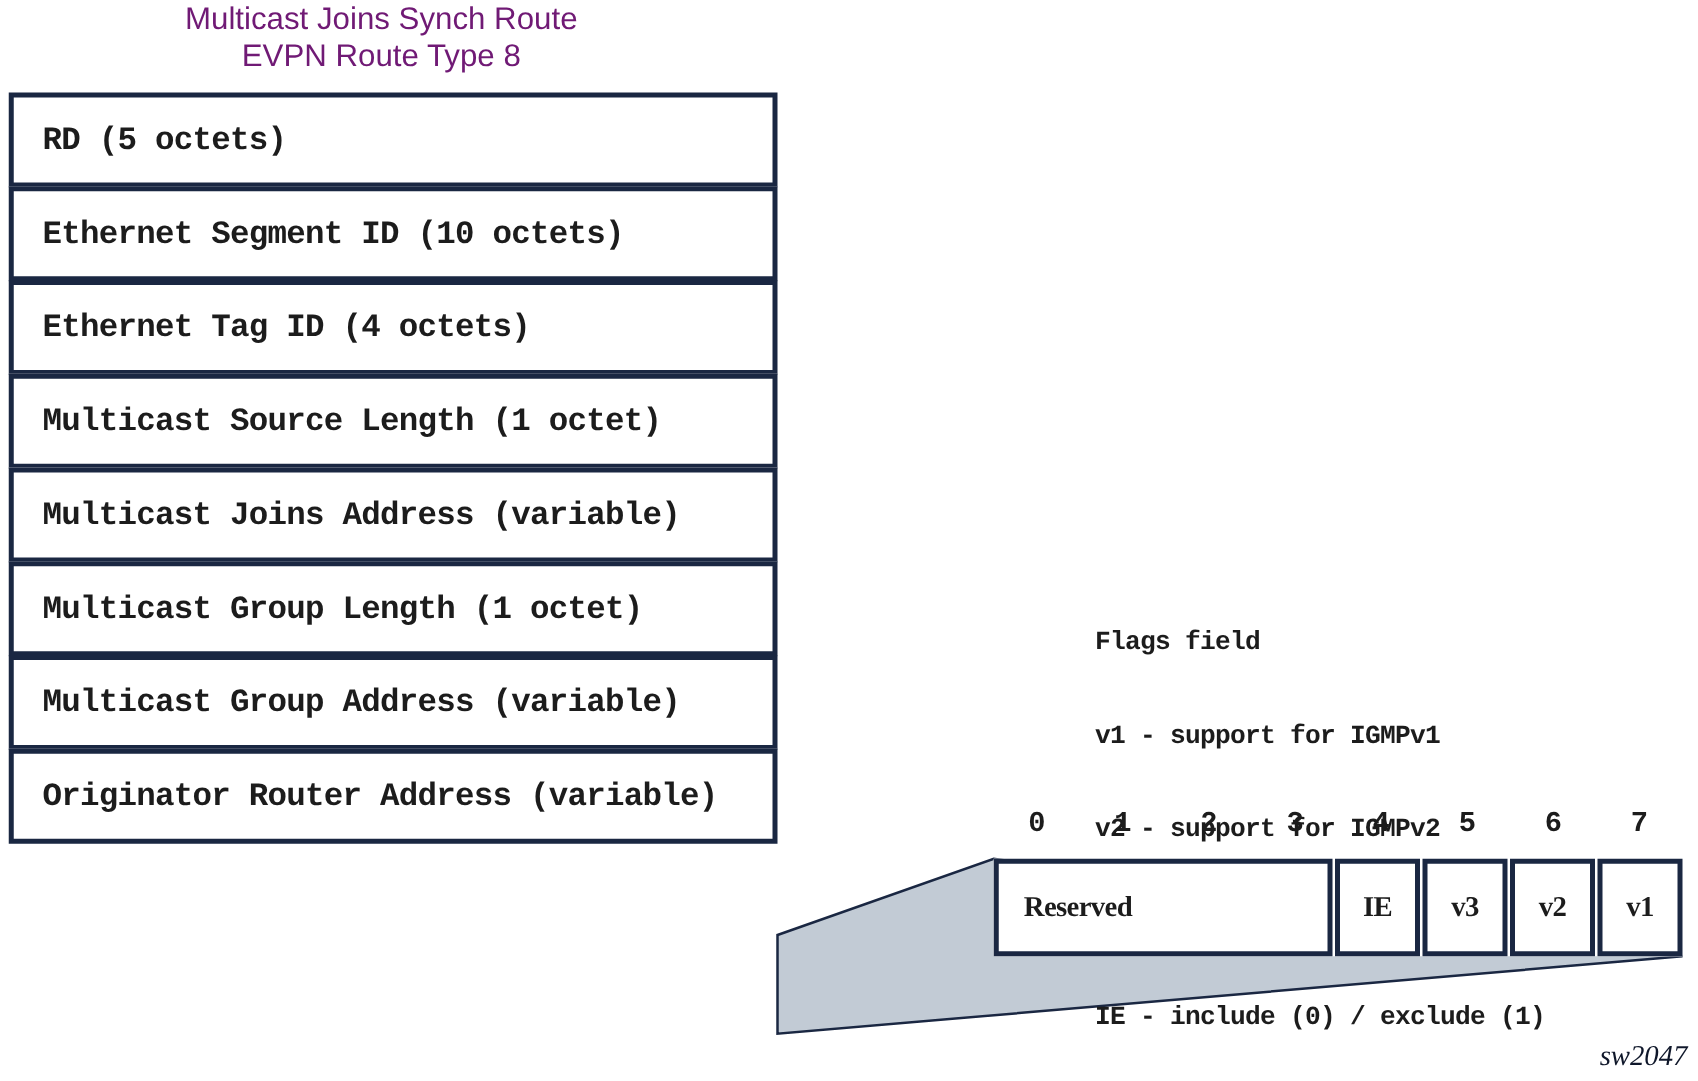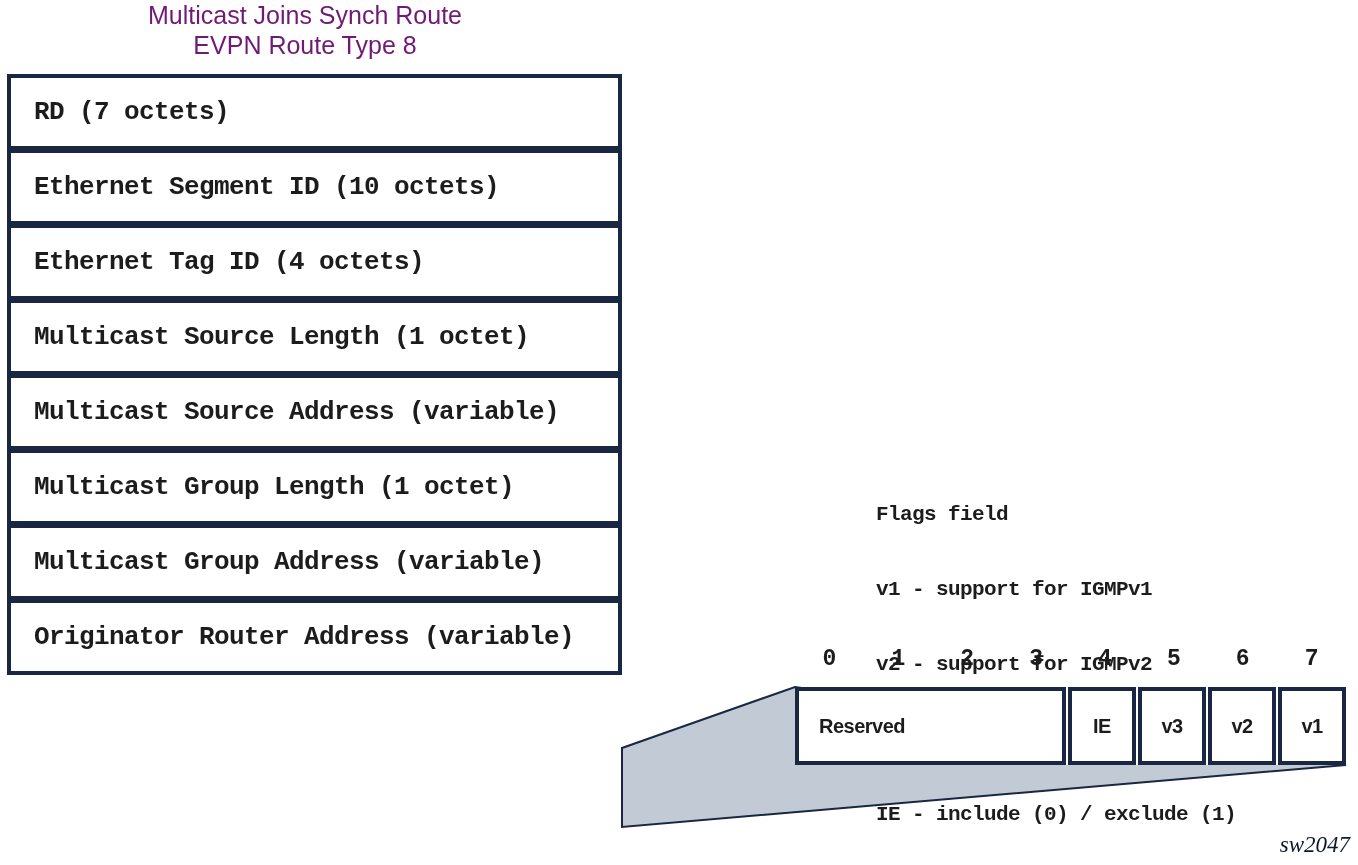--- a/index.html
+++ b/index.html
@@ -94,23 +94,23 @@
     display:flex;
     gap:2px;
     background:#ffffff;
   }
   .bit-cell{
     border:4px solid var(--navy);
     background:#ffffff;
     display:flex;
     align-items:center;
     justify-content:center;
-    font-family:Liberation Sans, sans-serif;
-    font-weight:bold;
-    font-size:20px;
+    font-family:Liberation Serif, serif;
+    font-weight:bold;
+    font-size:23px;
     letter-spacing:-0.5px;
     color:var(--ink);
   }
   .bit-cell.reserved{
     flex:0 0 271px;
     justify-content:flex-start;
     padding-left:20px;
   }
   .bit-cell.single{flex:1;}
   
@@ -131,33 +131,33 @@
   <div>Multicast Joins Synch Route</div>
   <div>EVPN Route Type 8</div>
 </div>
 
 <svg class="callout-svg" width="1358" height="865" viewBox="0 0 1358 865">
   <polygon points="622,748 795,687 1346,765 622,827"></polygon>
 </svg>
 
 <div class="field-stack">
   <div class="field-row">
-    <span>RD (7 octets)</span>
+    <span>RD (5 octets)</span>
   </div>
   <div class="field-row">
     <span>Ethernet Segment ID (10 octets)</span>
   </div>
   <div class="field-row">
     <span>Ethernet Tag ID (4 octets)</span>
   </div>
   <div class="field-row">
     <span>Multicast Source Length (1 octet)</span>
   </div>
   <div class="field-row">
-    <span>Multicast Source Address (variable)</span>
+    <span>Multicast Joins Address (variable)</span>
   </div>
   <div class="field-row">
     <span>Multicast Group Length (1 octet)</span>
   </div>
   <div class="field-row">
     <span>Multicast Group Address (variable)</span>
   </div>
   <div class="field-row">
     <span>Originator Router Address (variable)</span>
   </div>

